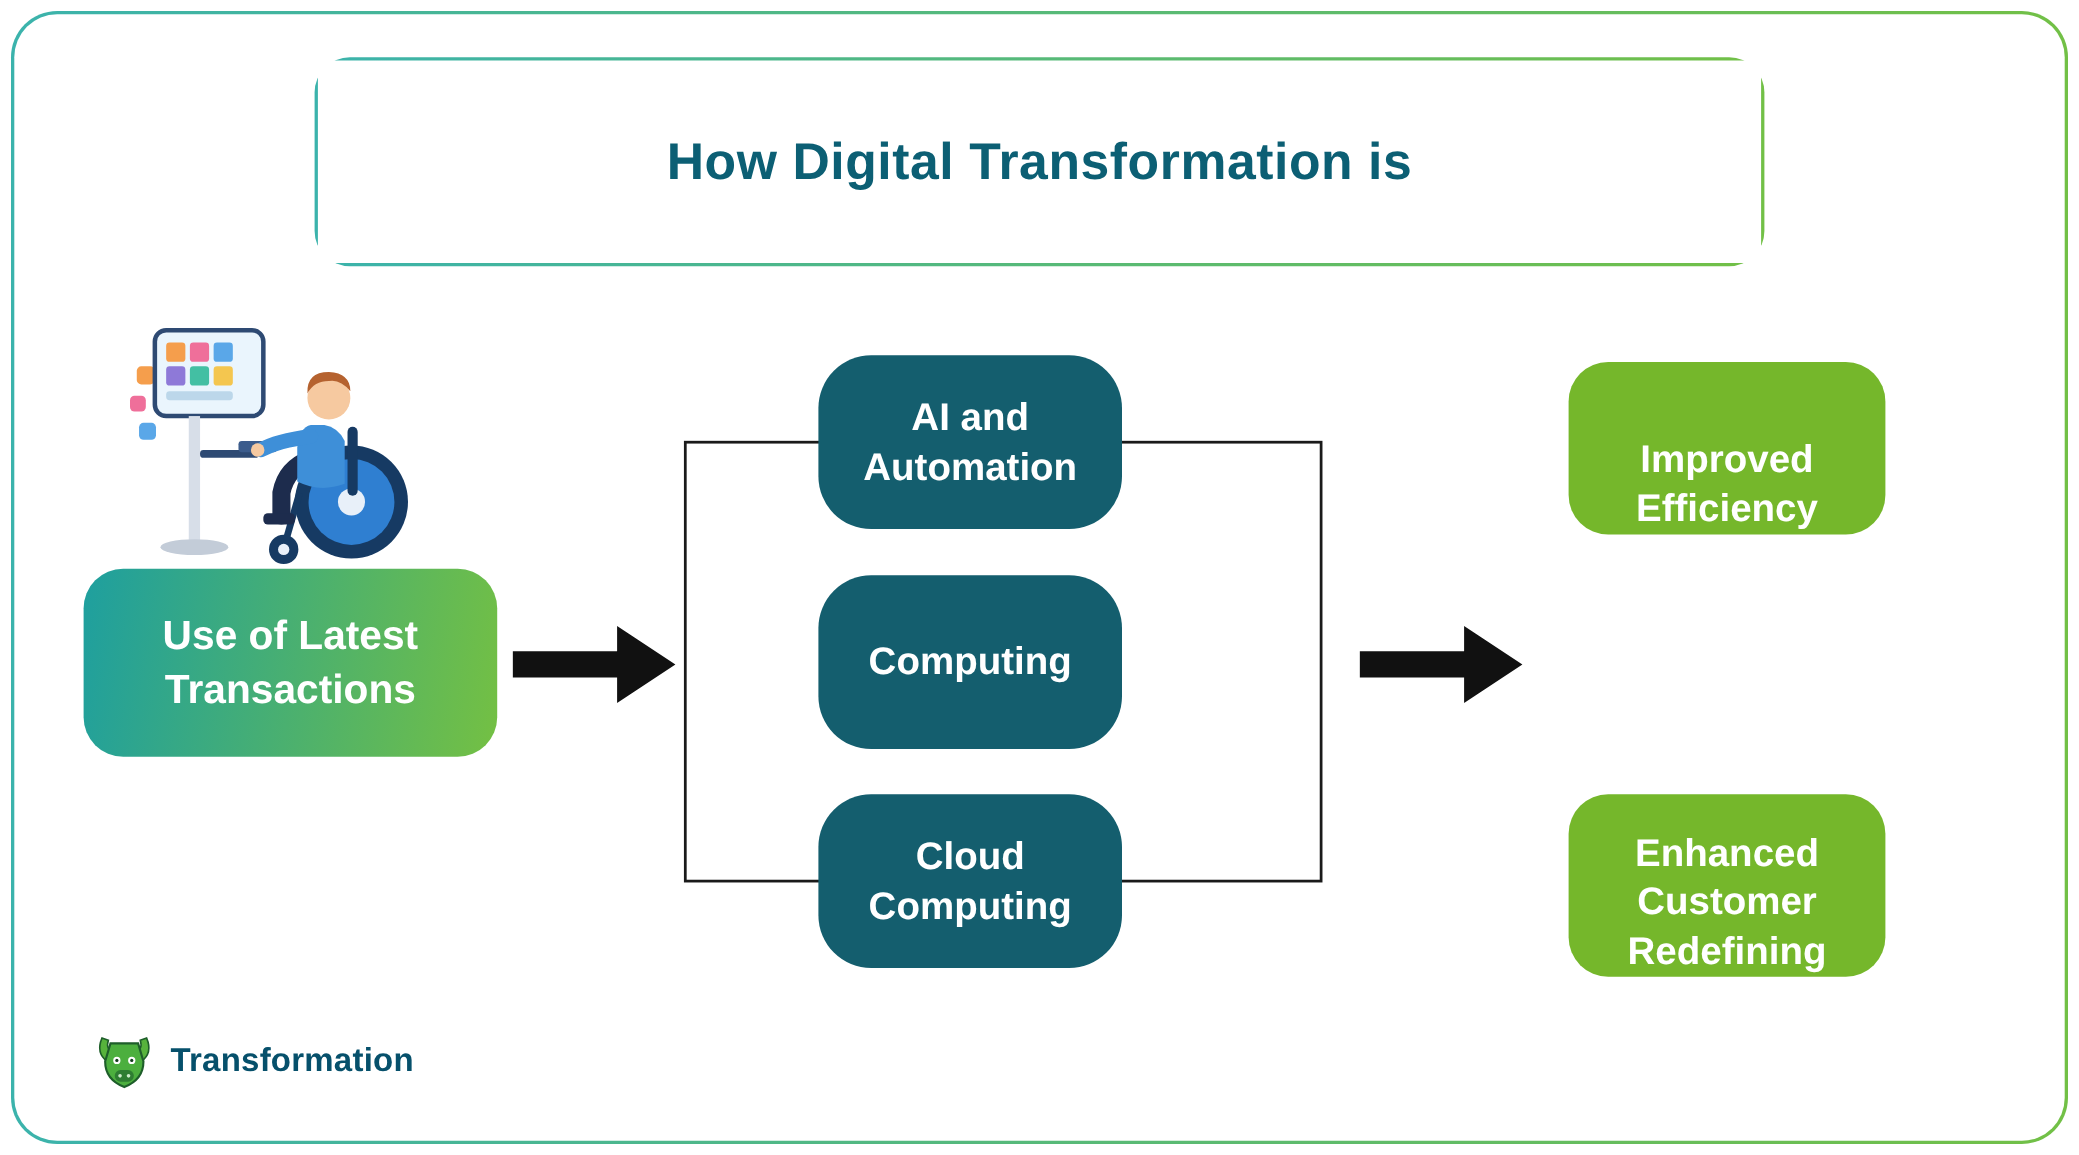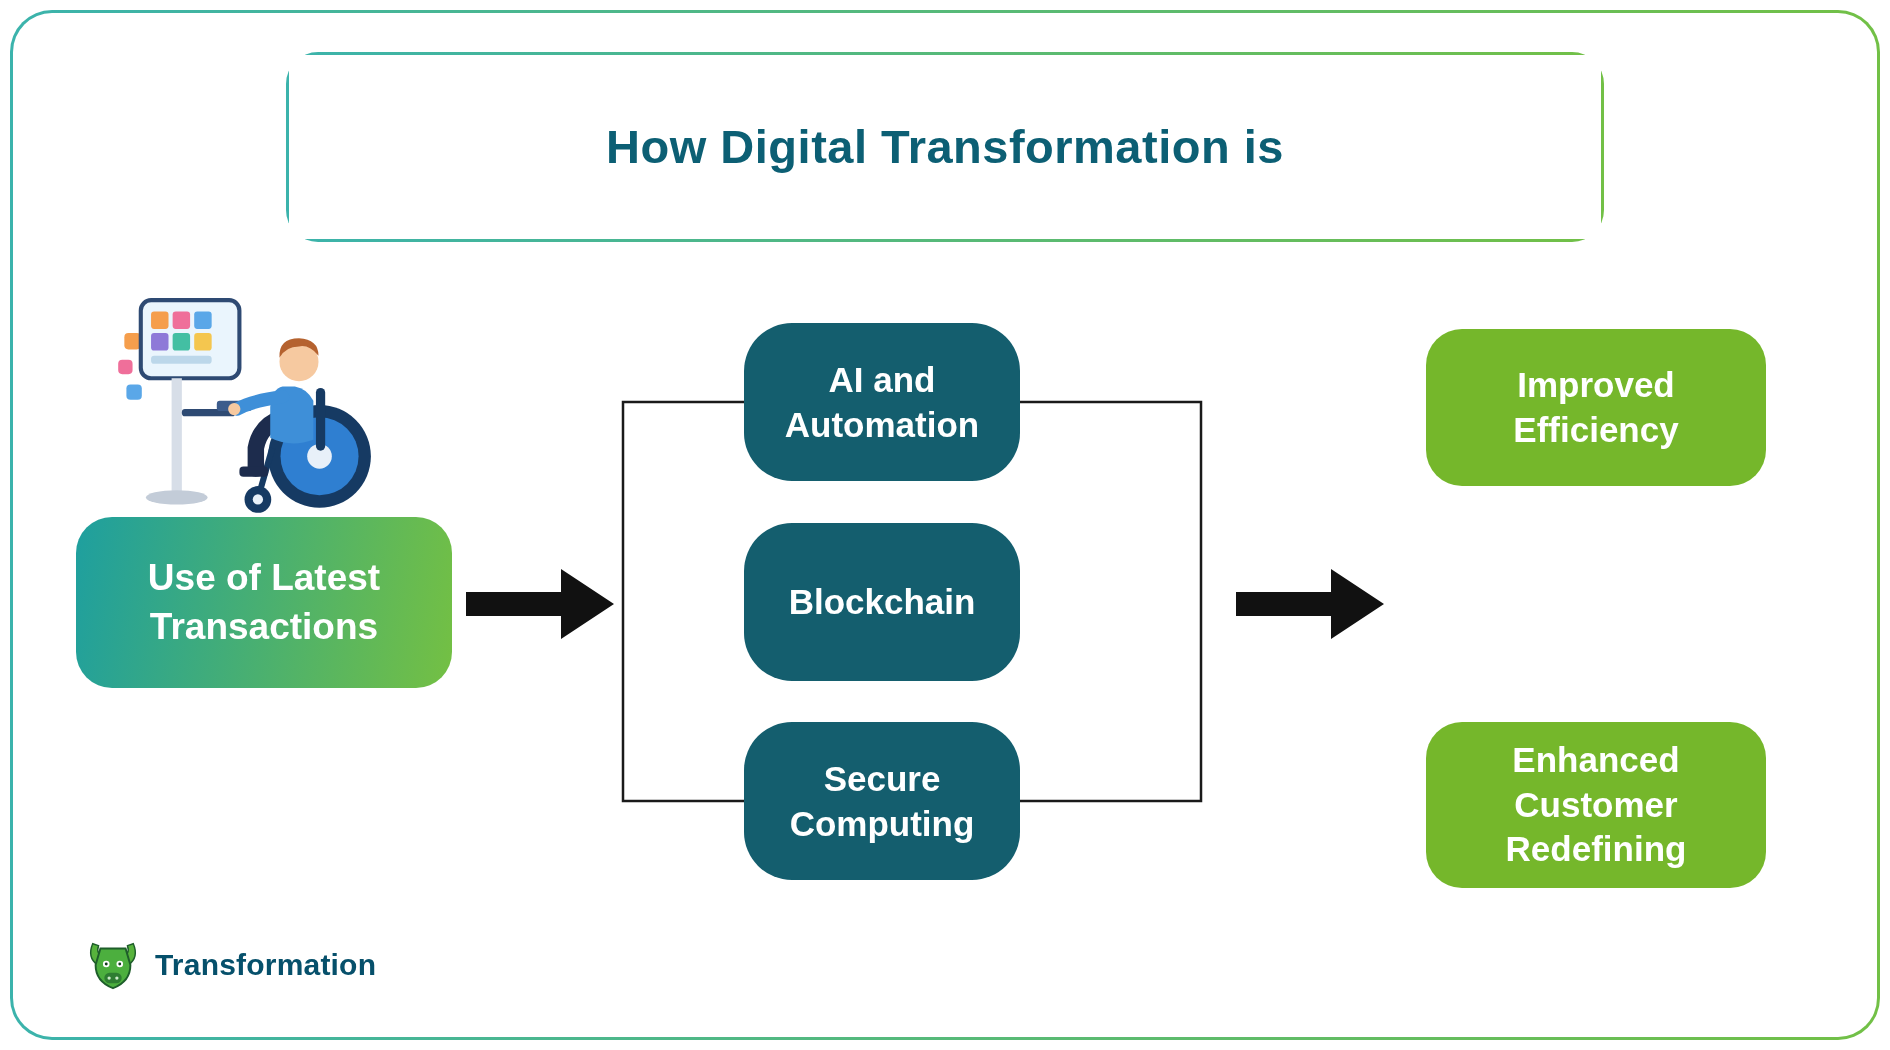--- a/index.html
+++ b/index.html
@@ -47,22 +47,22 @@
   .tech-box{
     left:744px;width:276px;height:158px;border-radius:48px;
     background:#145e6e;font-size:35px;line-height:1.3;
   }
   .tech-box span{max-width:250px;}
   .tech-ai{top:323px;}
   .tech-blockchain{top:523px;}
   .tech-cloud{top:722px;}
 
   .outcome-box{
-    left:1426px;width:340px;border-radius:36px;
-    background:#75b72b;font-size:35px;line-height:1.28;
+    left:1426px;width:288px;border-radius:36px;
+    background:#75b72b;font-size:35px;line-height:1.28;align-items:flex-end;
   }
   .outcome-box span{max-width:262px;}
   .outcome-1{top:329px;height:157px;}
   .outcome-2{top:518px;height:172px;}
   .outcome-3{top:722px;height:166px;}
 
   .connector-svg{position:absolute;left:0;top:0;width:1890px;height:1050px;pointer-events:none;}
   .arrow{position:absolute;width:152px;height:90px;}
   .arrow-left{left:466px;top:559px;}
   .arrow-right{left:1236px;top:559px;}
@@ -142,24 +142,24 @@
   </div>
 
   <svg class="arrow arrow-left" viewBox="0 0 152 90">
     <polygon points="0,33 95,33 95,10 148,45 95,80 95,57 0,57" fill="#111111"></polygon>
   </svg>
 
   <div class="box tech-box tech-ai">
     <span>AI and Automation</span>
   </div>
   <div class="box tech-box tech-blockchain">
-    <span>Blockchain</span>
+    <span>Computing</span>
   </div>
   <div class="box tech-box tech-cloud">
-    <span>Secure Computing</span>
+    <span>Cloud Computing</span>
   </div>
 
   <svg class="arrow arrow-right" viewBox="0 0 152 90">
     <polygon points="0,33 95,33 95,10 148,45 95,80 95,57 0,57" fill="#111111"></polygon>
   </svg>
 
   <div class="box outcome-box outcome-1">
     <span>Improved Efficiency</span>
   </div>
   <div class="box outcome-box outcome-3">

